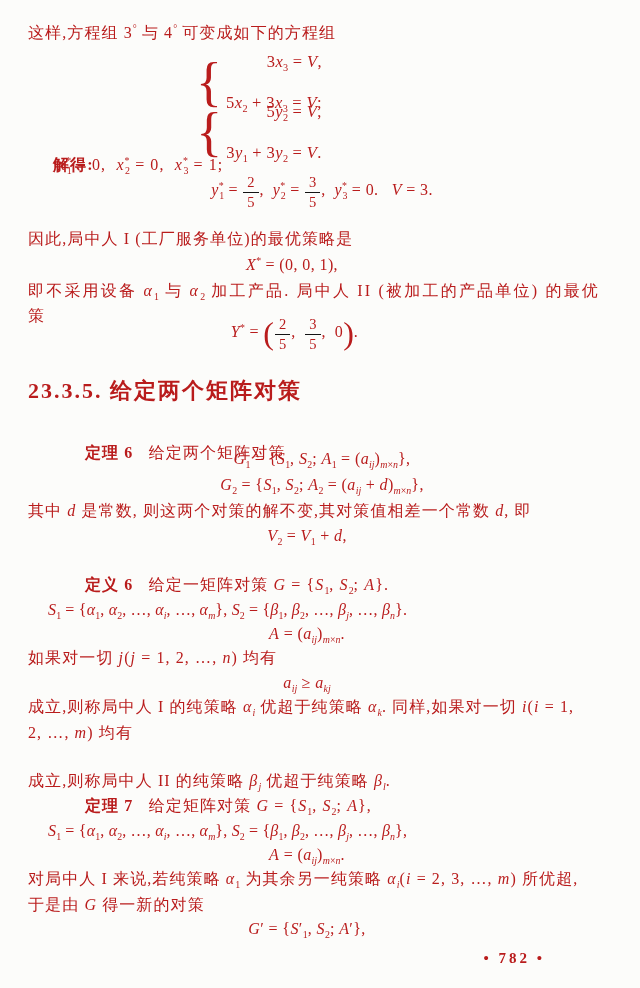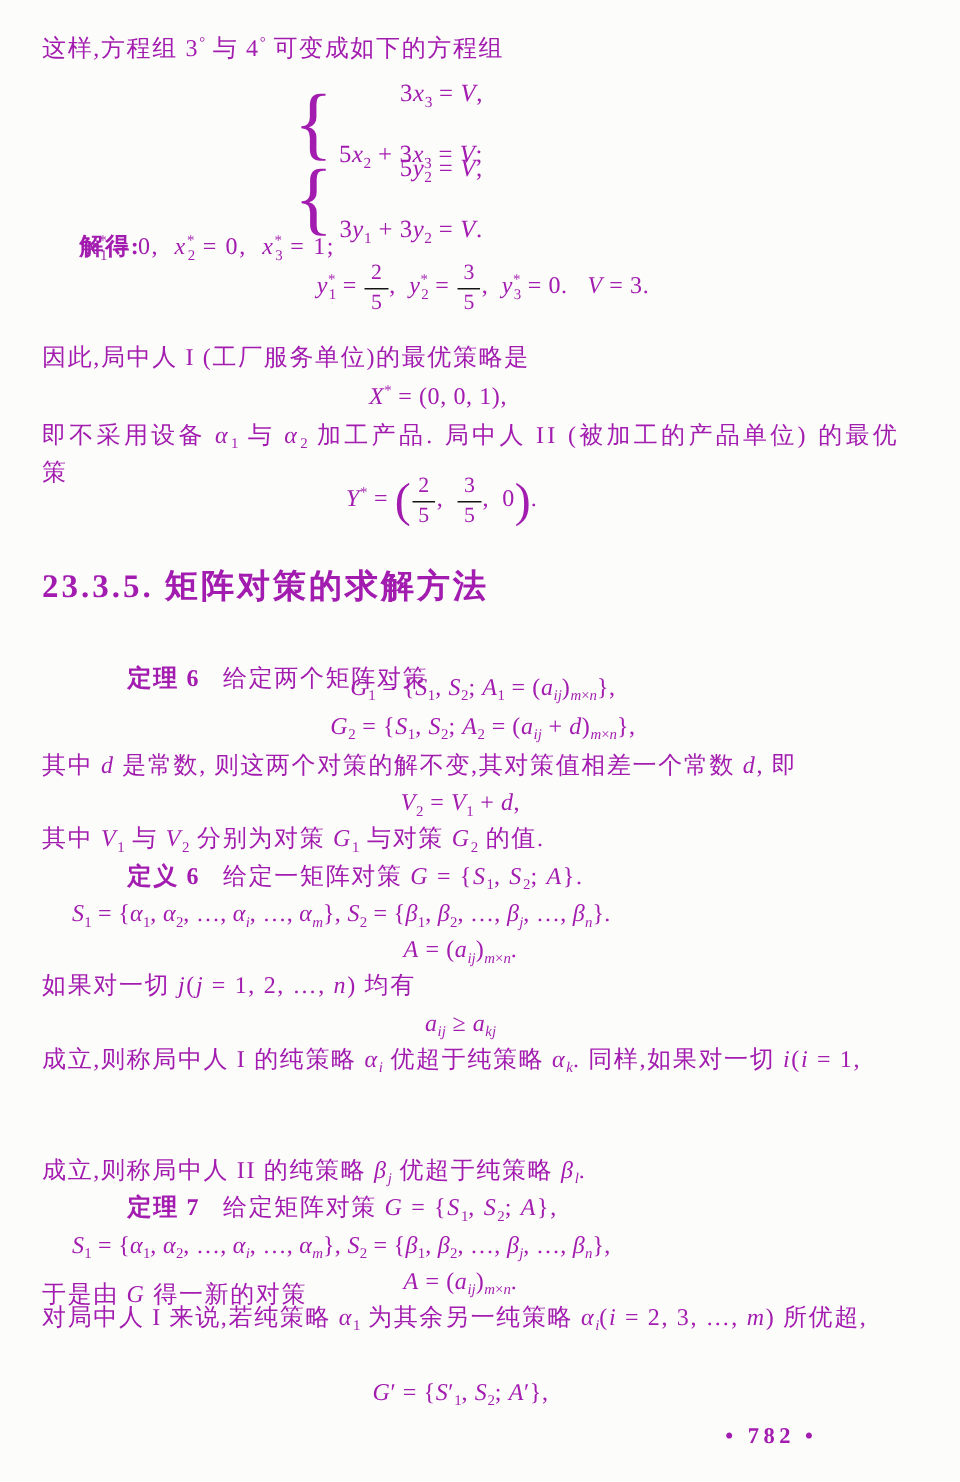--- a/index.html
+++ b/index.html
@@ -1,18 +1,18 @@
 <!DOCTYPE html>
 <html><head>
 <meta charset="utf-8">
 <style>
   html,body { margin:0; padding:0; background:#e9e9e7; }
   .page {
     position:relative; width:640px; height:988px; margin:0 auto;
-    background:#fcfcfa; color:#a21caf; overflow:hidden;
+    background:#fcfcfa; color:#b91c1c; overflow:hidden;
     font-family:"Liberation Serif","DejaVu Serif",serif;
   }
   .ln {
     position:absolute; left:28px; right:24px;
     font-size:16px; line-height:25px; letter-spacing:1.1px;
   }
   .ln.c { text-align:center; letter-spacing:0.4px; }
   .ln.indent { left:60px; }
   .ln.setline { left:48px; letter-spacing:0.2px; }
   .ln.wide { letter-spacing:2.2px; }
@@ -71,57 +71,57 @@
 
   <div class="ln" style="top:226px">因此,局中人 I (工厂服务单位)的最优策略是</div>
 
   <div class="ln c" style="top:252px; padding-right:60px"><i>X</i><sup>*</sup> = (0, 0, 1),</div>
 
   <div class="ln wide" style="top:278px">即不采用设备 <i>α</i><sub>1</sub> 与 <i>α</i><sub>2</sub> 加工产品. 局中人 II (被加工的产品单位) 的最优策</div>
 
 
   <div class="ln c" style="top:316px; padding-right:55px"><i>Y</i><sup>*</sup> = <span class="bp">(</span><span class="fr"><span class="fn">2</span><span class="fd">5</span></span>, &nbsp;<span class="fr"><span class="fn">3</span><span class="fd">5</span></span>, &nbsp;0<span class="bp">)</span>.</div>
 
-  <div class="ln heading" style="top:378px">23.3.5. 矩阵对策的求解方法</div>
+  <div class="ln heading" style="top:378px">23.3.5. 给定两个矩阵对策</div>
 
   <div class="ln indent" style="top:440px"><b>定理 6</b>&nbsp;&nbsp; 给定两个矩阵对策</div>
 
   <div class="ln c" style="top:446px"><i>G</i><sub>1</sub> = {<i>S</i><sub>1</sub>, <i>S</i><sub>2</sub>; <i>A</i><sub>1</sub> = (<i>a</i><sub><i>ij</i></sub>)<sub><i>m</i>×<i>n</i></sub>},</div>
 
   <div class="ln c" style="top:472px"><i>G</i><sub>2</sub> = {<i>S</i><sub>1</sub>, <i>S</i><sub>2</sub>; <i>A</i><sub>2</sub> = (<i>a</i><sub><i>ij</i></sub> + <i>d</i>)<sub><i>m</i>×<i>n</i></sub>},</div>
 
   <div class="ln" style="top:498px">其中 <i>d</i> 是常数, 则这两个对策的解不变,其对策值相差一个常数 <i>d</i>, 即</div>
 
   <div class="ln c" style="top:523px; padding-right:30px"><i>V</i><sub>2</sub> = <i>V</i><sub>1</sub> + <i>d</i>,</div>
 
-  <div class="ln" style="top:547px">其中 <i>V</i><sub>1</sub> 与 <i>V</i><sub>2</sub> 分别为对策 <i>G</i><sub>1</sub> 与对策 <i>G</i><sub>2</sub> 的值.</div>
 
   <div class="ln indent" style="top:572px"><b>定义 6</b>&nbsp;&nbsp; 给定一矩阵对策 <i>G</i> = {<i>S</i><sub>1</sub>, <i>S</i><sub>2</sub>; <i>A</i>}.</div>
 
   <div class="ln setline" style="top:597px"><i>S</i><sub>1</sub> = {<i>α</i><sub>1</sub>, <i>α</i><sub>2</sub>, …, <i>α</i><sub><i>i</i></sub>, …, <i>α</i><sub><i>m</i></sub>}, <i>S</i><sub>2</sub> = {<i>β</i><sub>1</sub>, <i>β</i><sub>2</sub>, …, <i>β</i><sub><i>j</i></sub>, …, <i>β</i><sub><i>n</i></sub>}.</div>
 
   <div class="ln c" style="top:621px; padding-right:30px"><i>A</i> = (<i>a</i><sub><i>ij</i></sub>)<sub><i>m</i>×<i>n</i></sub>.</div>
 
   <div class="ln" style="top:645px">如果对一切 <i>j</i>(<i>j</i> = 1, 2, …, <i>n</i>) 均有</div>
 
   <div class="ln c" style="top:670px; padding-right:30px"><i>a</i><sub><i>ij</i></sub> ≥ <i>a</i><sub><i>kj</i></sub></div>
 
   <div class="ln" style="top:694px">成立,则称局中人 I 的纯策略 <i>α</i><sub><i>i</i></sub> 优超于纯策略 <i>α</i><sub><i>k</i></sub>. 同样,如果对一切 <i>i</i>(<i>i</i> = 1,</div>
 
+  <div class="ln" style="top:720px">2, …, <i>m</i>) 均有</div>
 
 
   <div class="ln" style="top:768px">成立,则称局中人 II 的纯策略 <i>β</i><sub><i>j</i></sub> 优超于纯策略 <i>β</i><sub><i>l</i></sub>.</div>
 
   <div class="ln indent" style="top:793px"><b>定理 7</b>&nbsp;&nbsp; 给定矩阵对策 <i>G</i> = {<i>S</i><sub>1</sub>, <i>S</i><sub>2</sub>; <i>A</i>},</div>
 
   <div class="ln setline" style="top:818px"><i>S</i><sub>1</sub> = {<i>α</i><sub>1</sub>, <i>α</i><sub>2</sub>, …, <i>α</i><sub><i>i</i></sub>, …, <i>α</i><sub><i>m</i></sub>}, <i>S</i><sub>2</sub> = {<i>β</i><sub>1</sub>, <i>β</i><sub>2</sub>, …, <i>β</i><sub><i>j</i></sub>, …, <i>β</i><sub><i>n</i></sub>},</div>
 
   <div class="ln c" style="top:842px; padding-right:30px"><i>A</i> = (<i>a</i><sub><i>ij</i></sub>)<sub><i>m</i>×<i>n</i></sub>.</div>
 
   <div class="ln" style="top:866px">对局中人 I 来说,若纯策略 <i>α</i><sub>1</sub> 为其余另一纯策略 <i>α</i><sub><i>i</i></sub>(<i>i</i> = 2, 3, …, <i>m</i>) 所优超,</div>
 
-  <div class="ln" style="top:851px">于是由 <i>G</i> 得一新的对策</div>
+  <div class="ln" style="top:892px">于是由 <i>G</i> 得一新的对策</div>
 
   <div class="ln c" style="top:916px; padding-right:30px"><i>G</i>′ = {<i>S</i>′<sub>1</sub>, <i>S</i><sub>2</sub>; <i>A</i>′},</div>
 
   <div class="pagenum" style="top:950px">• 782 •</div>
 
 </div>
 
 </body></html>

